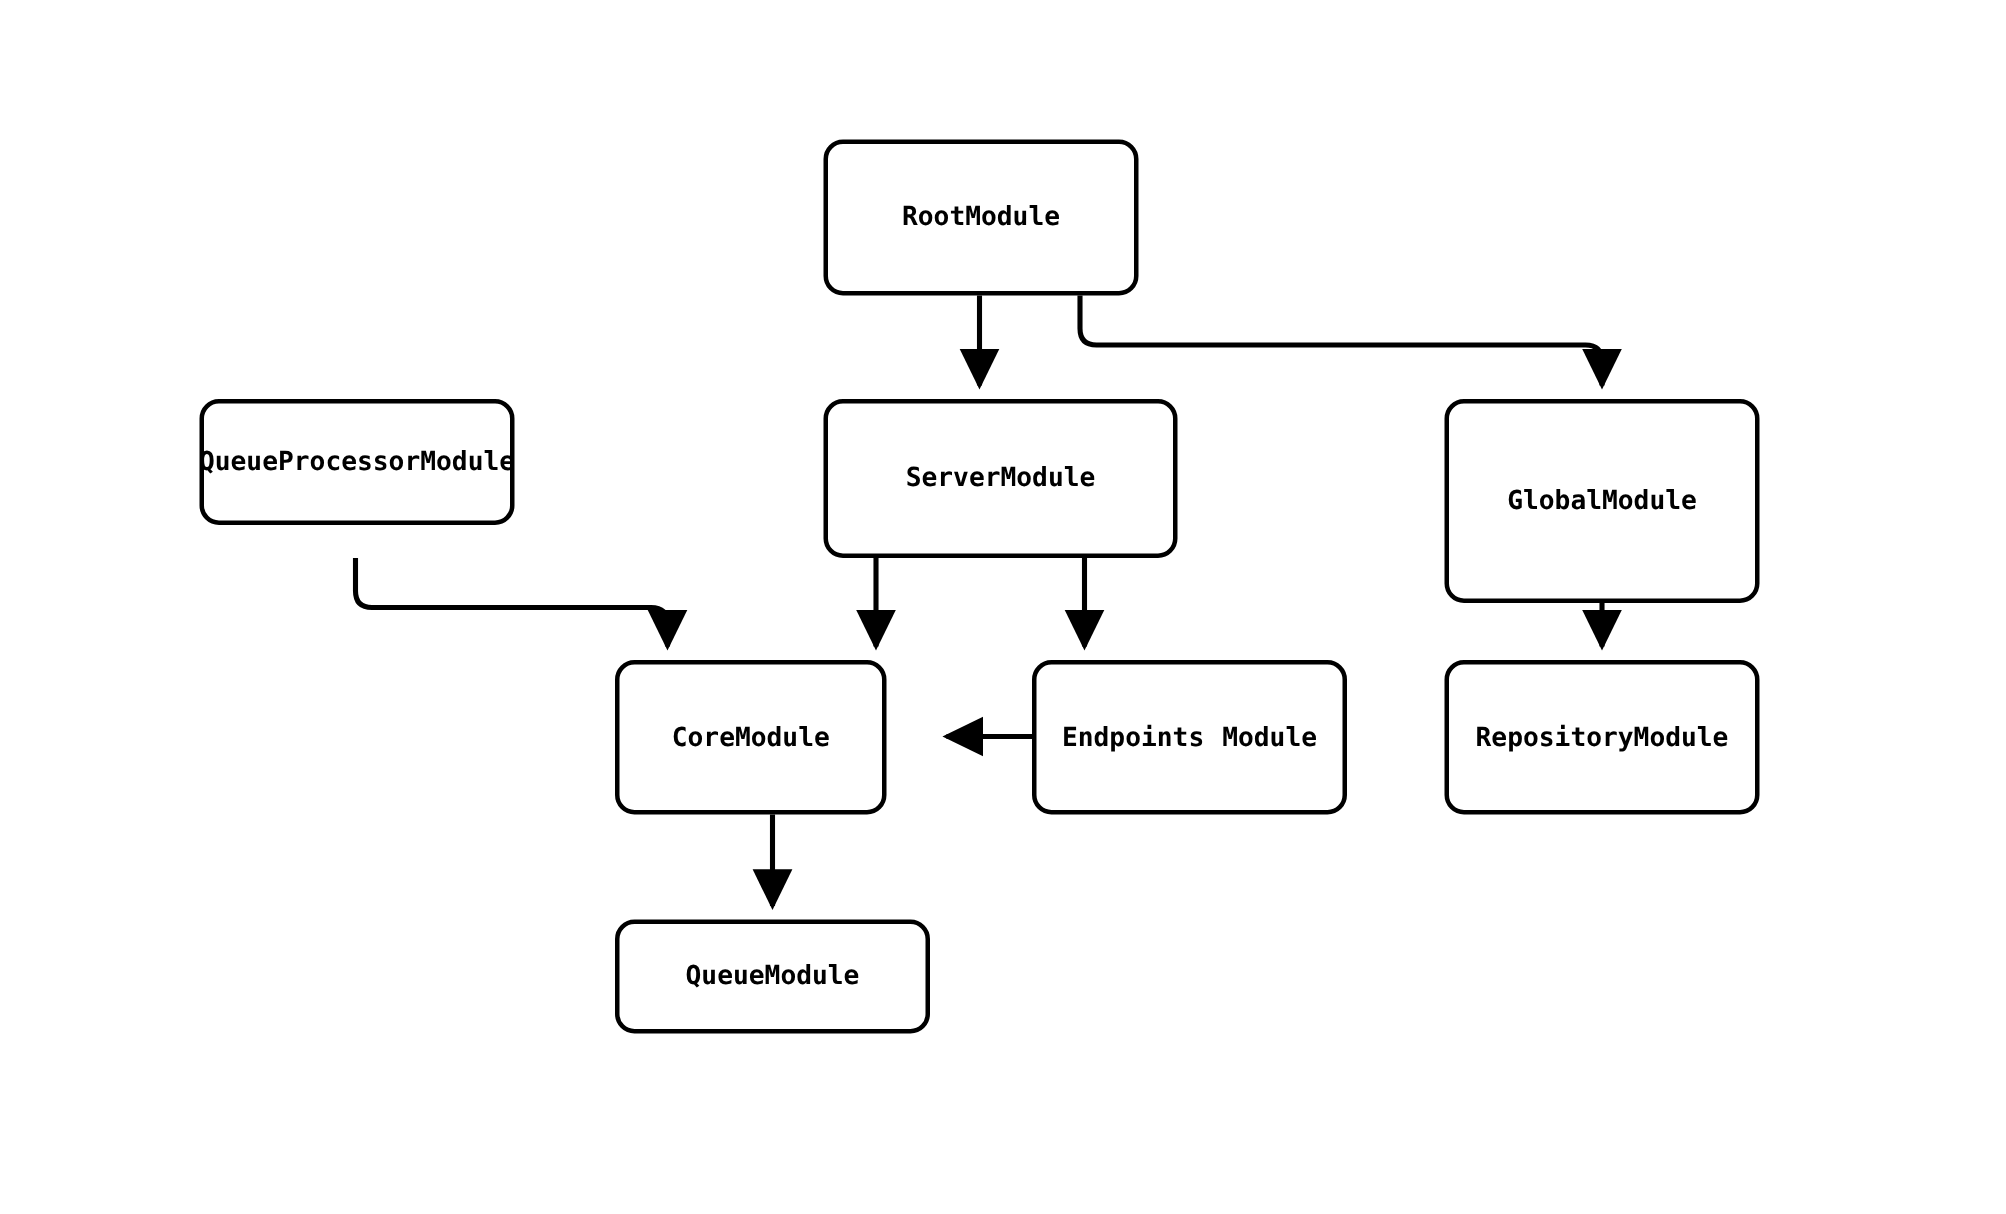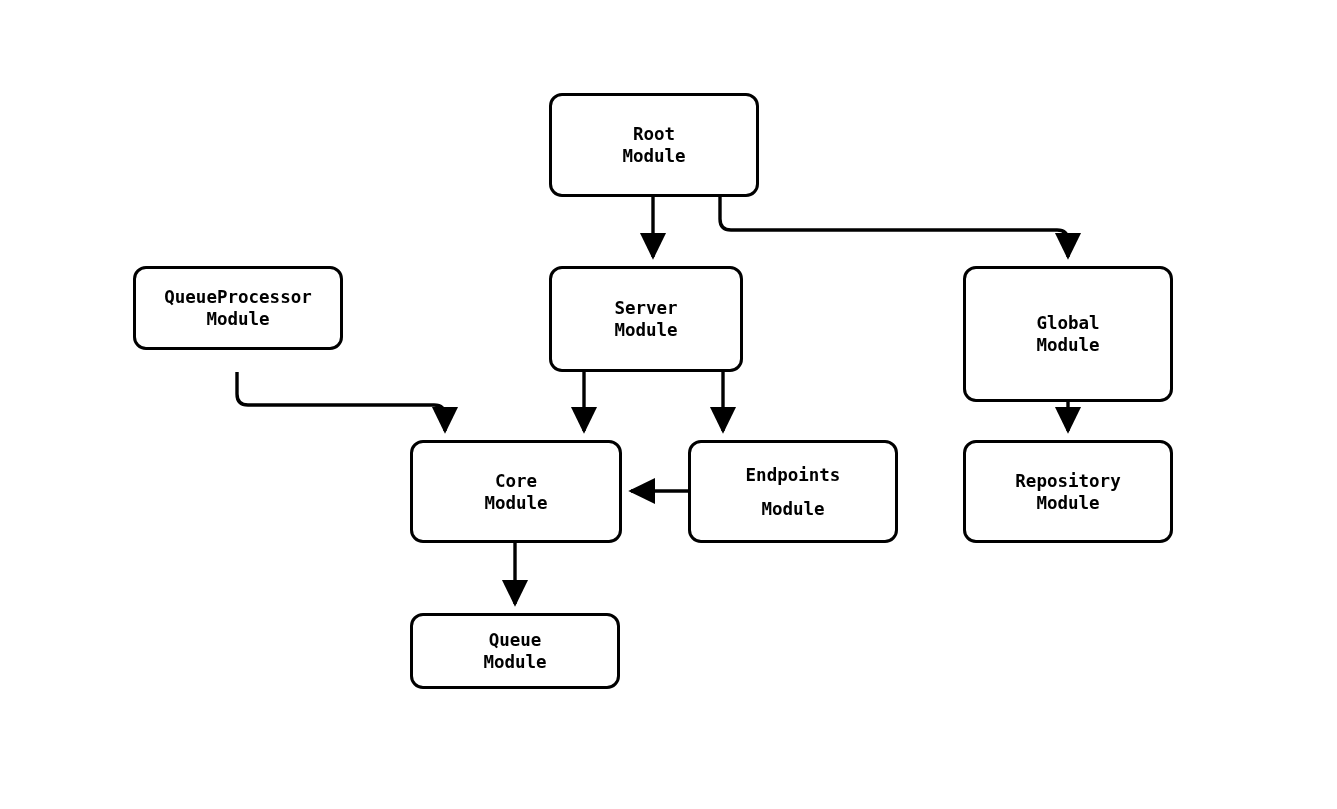--- a/index.html
+++ b/index.html
@@ -28,21 +28,21 @@
     height: 809px;
     pointer-events: none;
   }
   .node {
     position: absolute;
     box-sizing: border-box;
     background: #ffffff;
     border: 3.4px solid #000000;
     border-radius: 13px;
     display: flex;
-    flex-direction: column;
+    flex-direction: row;
     align-items: center;
     justify-content: center;
     z-index: 2;
   }
   .node-label {
     font-family: "DejaVu Sans Mono", "Liberation Mono", monospace;
     font-size: 17.5px;
     font-weight: bold;
     line-height: 22px;
     color: #000000;
@@ -87,31 +87,31 @@
   <div class="node" style="left:549px; top:93px; width:210px; height:104px;">
     <span class="node-label">Root</span>
     <span class="node-label">Module</span>
   </div>
 
   <div class="node" style="left:133px; top:266px; width:210px; height:84px;">
     <span class="node-label">QueueProcessor</span>
     <span class="node-label">Module</span>
   </div>
 
-  <div class="node" style="left:549px; top:266px; width:194px; height:106px;">
+  <div class="node" style="left:549px; top:266px; width:236px; height:106px;">
     <span class="node-label">Server</span>
     <span class="node-label">Module</span>
   </div>
 
   <div class="node" style="left:963px; top:266px; width:210px; height:136px;">
     <span class="node-label">Global</span>
     <span class="node-label">Module</span>
   </div>
 
-  <div class="node" style="left:410px; top:440px; width:212px; height:103px;">
+  <div class="node" style="left:410px; top:440px; width:181px; height:103px;">
     <span class="node-label">Core</span>
     <span class="node-label">Module</span>
   </div>
 
   <div class="node" style="left:688px; top:440px; width:210px; height:103px;gap:12px;">
     <span class="node-label">Endpoints</span>
     <span class="node-label">Module</span>
   </div>
 
   <div class="node" style="left:963px; top:440px; width:210px; height:103px;">

